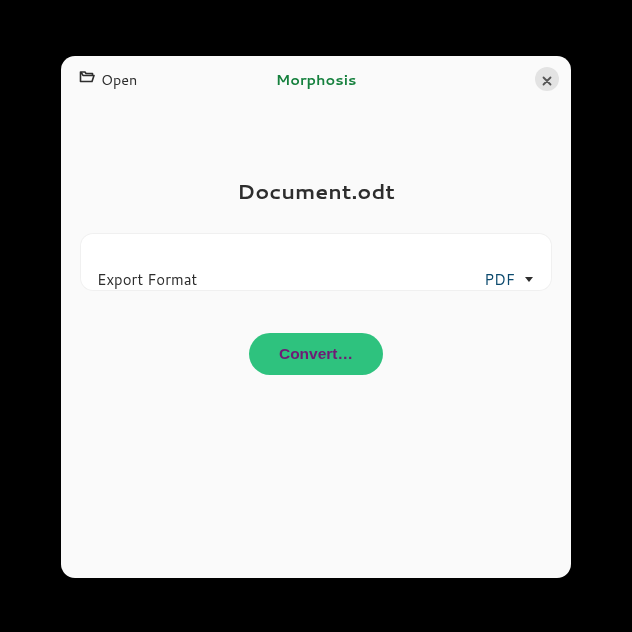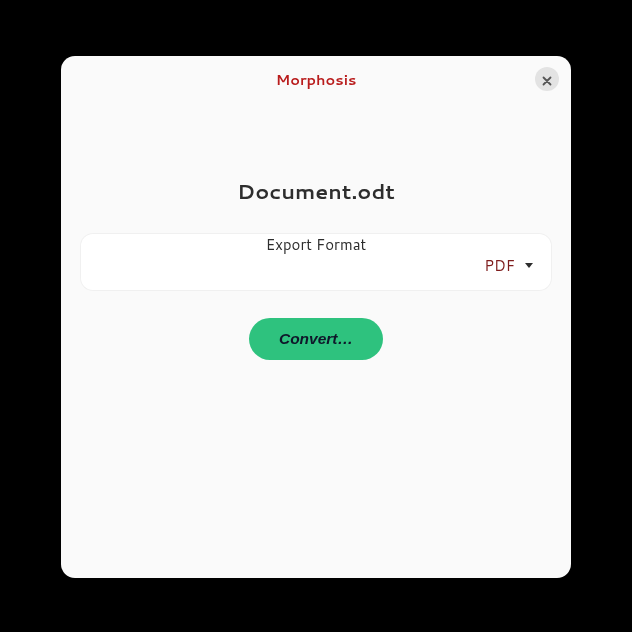--- a/index.html
+++ b/index.html
@@ -41,21 +41,21 @@
       color: #2d2d2d;
       font-weight: 500;
     }
     .open-btn svg { width: 16px; height: 16px; }
     .title {
       position: absolute;
       left: 50%;
       transform: translateX(-50%);
       font-size: 14.5px;
       font-weight: 600;
-      color: #b91c1c;
+      color: #15803d;
     }
     .close-btn {
       margin-left: auto;
       width: 24px;
       height: 24px;
       border-radius: 50%;
       background: #e3e3e3;
       display: flex;
       align-items: center;
       justify-content: center;
@@ -75,58 +75,64 @@
       font-weight: 800;
       color: #2d2d2d;
       margin-bottom: 28px;
     }
     .row {
       width: 100%;
       background: #fff;
       height: 56px;
       border-radius: 12px;
       display: flex;
-      align-items: center;
+      align-items: flex-end;
       padding: 0 16px;
       margin-bottom: 12px;
       box-shadow: 0 0 0 1px rgba(0,0,0,0.04);
       cursor: pointer;
-      flex-direction: column;
     }
     .row-label {
       font-size: 15px;
       color: #2d2d2d;
     }
     .row-value {
       margin-left: auto;
       font-size: 15px;
-      color: #7f1d1d;
+      color: #0c4a6e;
       display: flex;
       align-items: center;
       gap: 8px;
     }
     .row-value svg { width: 12px; height: 12px; }
     .convert-btn {
-      margin-top: 16px;
+      margin-top: 31px;
       background: #2ec27e;
-      color: #0f172a;
+      color: #701a75;
       font-weight: 700;
       font-size: 15.5px;
       padding: 12px 30px;
       border-radius: 24px;
       border: none;
       cursor: pointer;
-      font-style: italic;
     }
   </style>
 </head>
 <body>
 
 <div class="window">
   <div class="titlebar">
+    <div class="open-btn">
+      <span>
+        <svg viewBox="0 0 16 16" fill="none" stroke="#2d2d2d" stroke-width="1.6" stroke-linejoin="round">
+          <path d="M1.5 4.5 L1.5 12.5 L13 12.5 L15 6.5 L4 6.5 L3 4.5 Z M1.5 4.5 L1.5 3 L6 3 L7 4.5 L13.5 4.5 L13.5 6.5"></path>
+        </svg>
+      </span>
+      <span>Open</span>
+    </div>
     <div class="title">Morphosis</div>
     <div class="close-btn">
       <span>
         <svg viewBox="0 0 10 10" stroke="#555" stroke-width="1.8" stroke-linecap="round">
           <path d="M1.5 1.5 L8.5 8.5 M8.5 1.5 L1.5 8.5"></path>
         </svg>
       </span>
     </div>
   </div>
 

